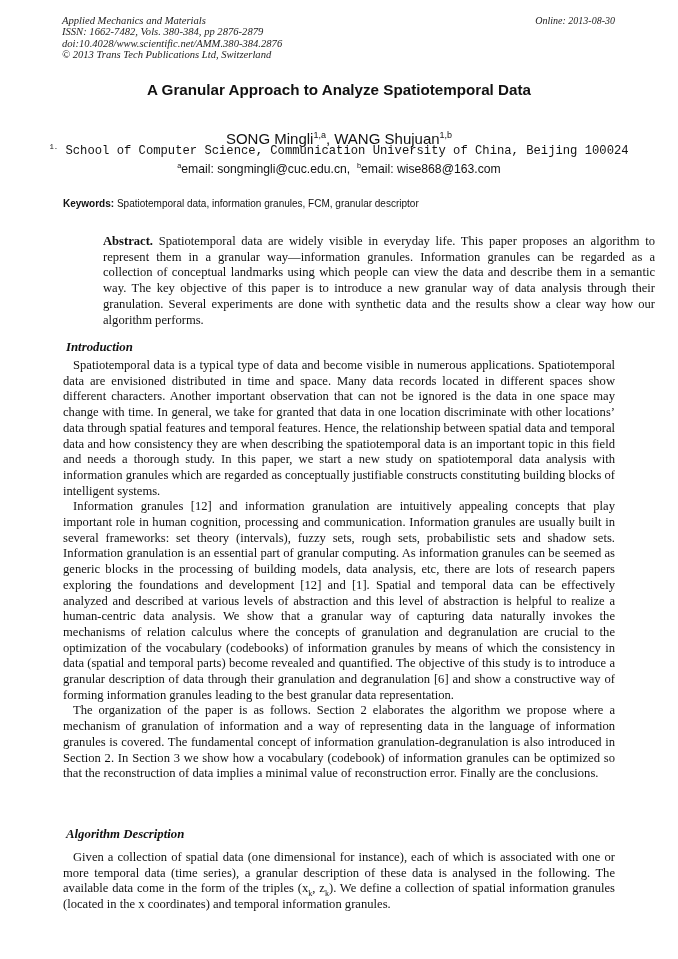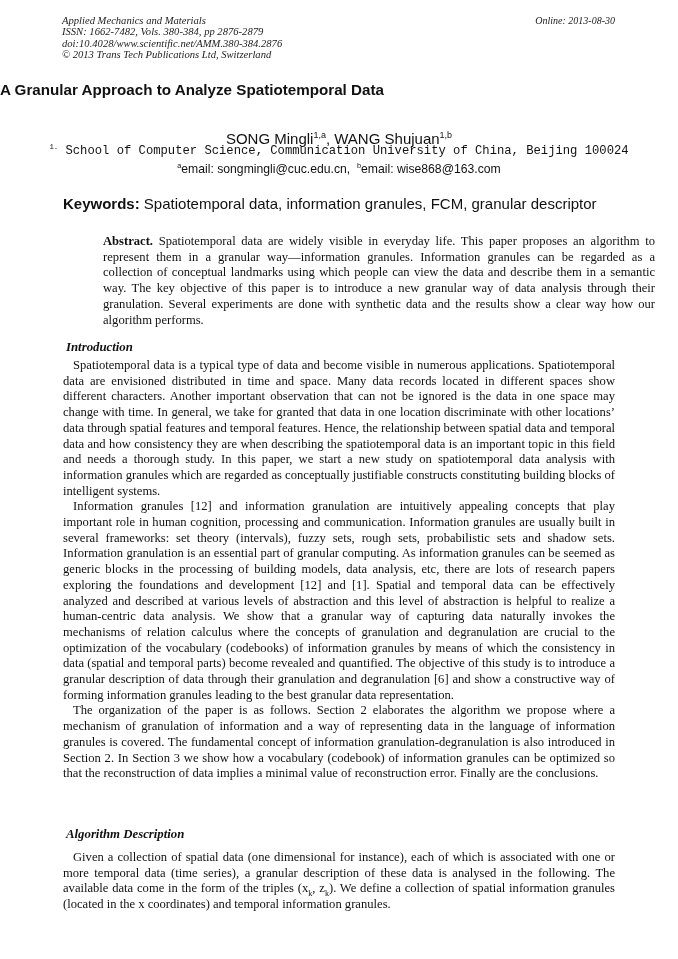--- a/index.html
+++ b/index.html
@@ -32,20 +32,21 @@
       font-style: italic;
       font-size: 10px;
       line-height: 11.3px;
       color: #222;
     }
     .title {
       position: absolute;
       left: 0;
       width: 678px;
       top: 81px;
+      text-align: center;
       font-family: "Liberation Sans", sans-serif;
       font-weight: bold;
       font-size: 15.2px;
       line-height: 18px;
     }
     .authors {
       position: absolute;
       left: 0;
       width: 678px;
       top: 130px;
@@ -77,21 +78,21 @@
       text-align: center;
       font-family: "Liberation Sans", sans-serif;
       font-size: 12.2px;
       line-height: 15px;
     }
     .keywords {
       position: absolute;
       left: 63px;
       top: 196px;
       font-family: "Liberation Sans", sans-serif;
-      font-size: 15px;
+      font-size: 10px;
       line-height: 15px;
     }
     .keywords b { font-weight: bold; }
     .body-text {
       position: absolute;
       left: 63px;
       width: 552px;
       font-family: "Liberation Serif", serif;
       font-size: 12.6px;
       line-height: 15.7px;

